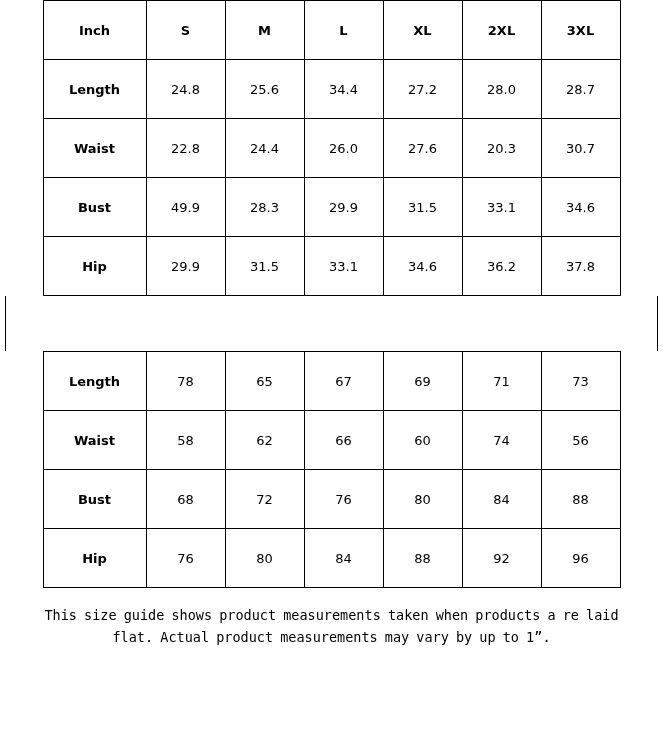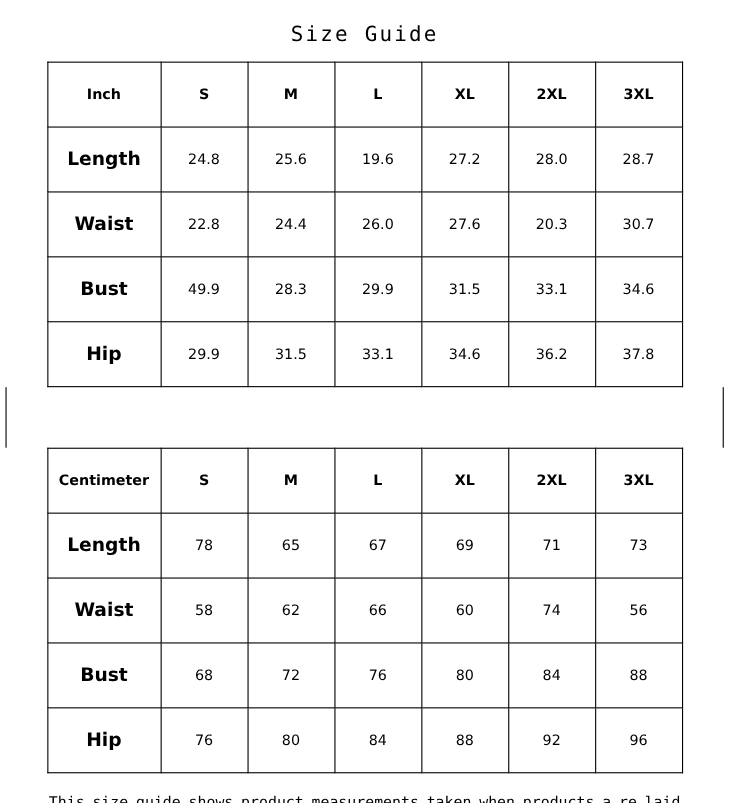--- a/index.html
+++ b/index.html
@@ -43,21 +43,21 @@
     font-family: "DejaVu Sans", sans-serif;
     font-size: 13px;
     color: #000;
   }
   table.size-table td.hdr {
     font-weight: bold;
     font-size: 13px;
   }
   table.size-table td.rowlabel {
     font-weight: bold;
-    font-size: 17px;
+    font-size: 13px;
   }
   .spacer {
     height: 55px;
     width: 653px;
     margin: 0 auto;
     border-left: 1px solid #000;
     border-right: 1px solid #000;
     box-sizing: border-box;
   }
   .footnote {
@@ -71,38 +71,37 @@
     color: #000;
     word-spacing: -1px;
   }
   .col-first { width: 100px; }
 </style>
 </head>
 <body>
 
 <div class="page">
 
-  <div class="title">Size Guide</div>
 
   <table class="size-table">
     <tbody>
       <tr>
         <td class="hdr col-first">Inch</td>
         <td class="hdr">S</td>
         <td class="hdr">M</td>
         <td class="hdr">L</td>
         <td class="hdr">XL</td>
         <td class="hdr">2XL</td>
         <td class="hdr">3XL</td>
       </tr>
       <tr>
         <td class="rowlabel col-first">Length</td>
         <td>24.8</td>
         <td>25.6</td>
-        <td>19.6</td>
+        <td>34.4</td>
         <td>27.2</td>
         <td>28.0</td>
         <td>28.7</td>
       </tr>
       <tr>
         <td class="rowlabel col-first">Waist</td>
         <td>22.8</td>
         <td>24.4</td>
         <td>26.0</td>
         <td>27.6</td>
@@ -127,29 +126,20 @@
         <td>36.2</td>
         <td>37.8</td>
       </tr>
     </tbody>
   </table>
 
   <div class="spacer"></div>
 
   <table class="size-table">
     <tbody>
-      <tr>
-        <td class="hdr col-first">Centimeter</td>
-        <td class="hdr">S</td>
-        <td class="hdr">M</td>
-        <td class="hdr">L</td>
-        <td class="hdr">XL</td>
-        <td class="hdr">2XL</td>
-        <td class="hdr">3XL</td>
-      </tr>
       <tr>
         <td class="rowlabel col-first">Length</td>
         <td>78</td>
         <td>65</td>
         <td>67</td>
         <td>69</td>
         <td>71</td>
         <td>73</td>
       </tr>
       <tr>

